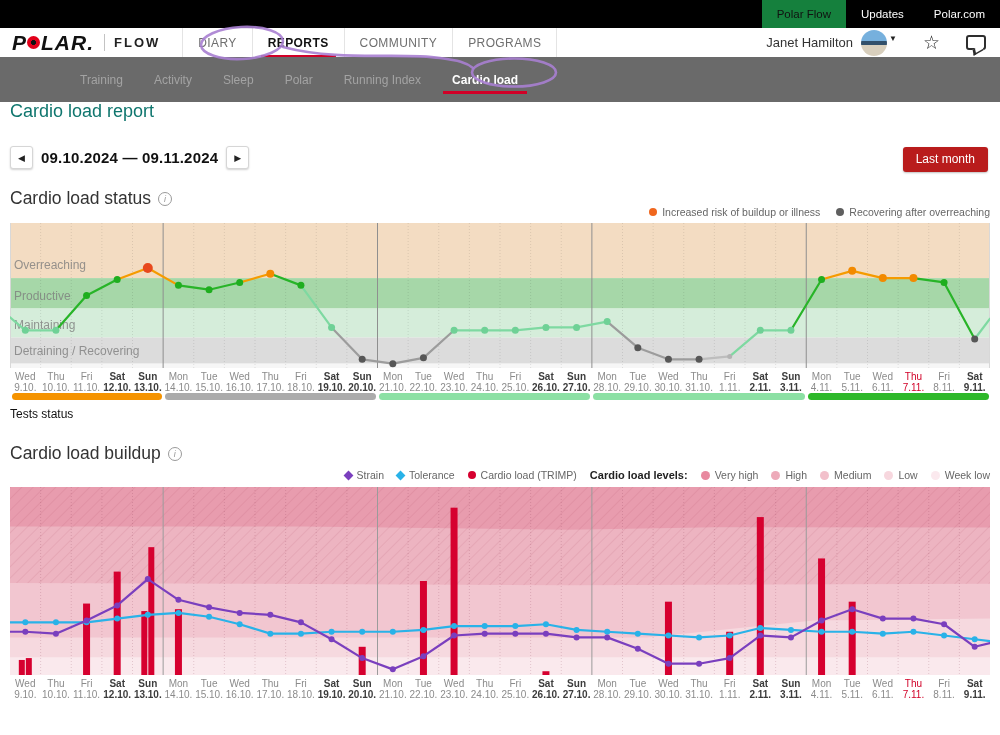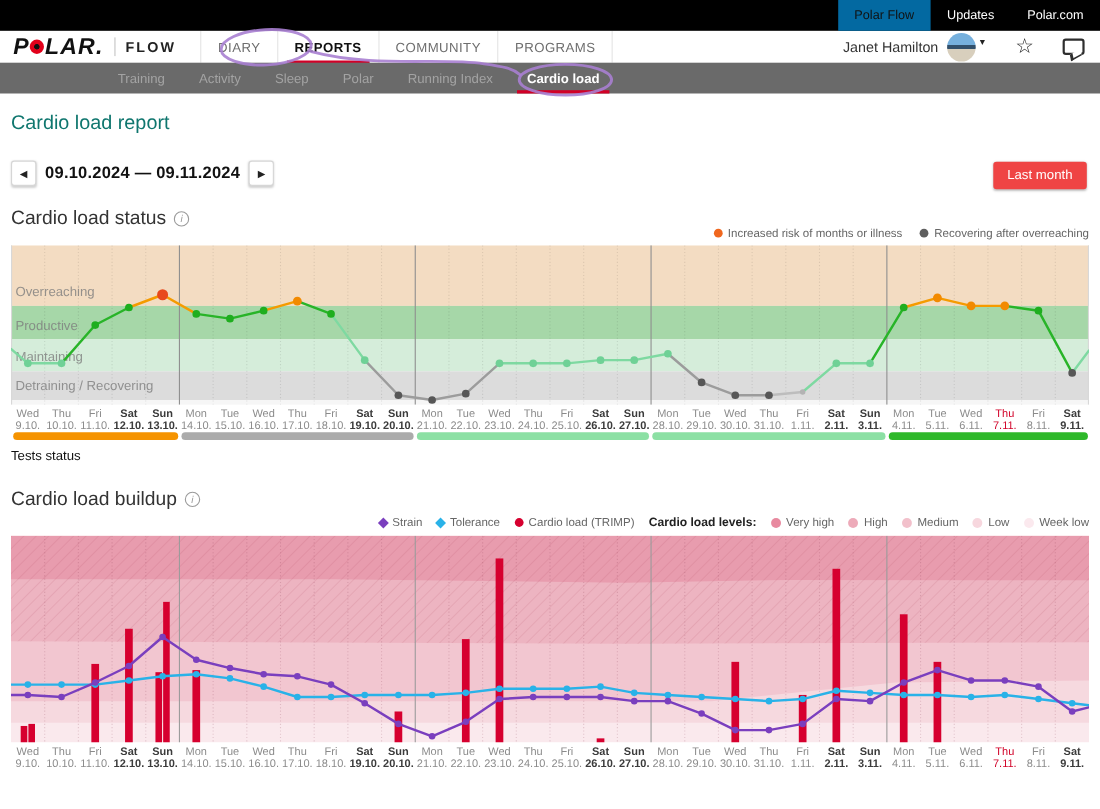--- a/index.html
+++ b/index.html
@@ -2,21 +2,21 @@
 <html><head>
 <meta charset="utf-8">
 <style>
   * { margin:0; padding:0; box-sizing:border-box; }
   html,body { width:1000px; height:735px; background:#fff; font-family:"Liberation Sans","DejaVu Sans",sans-serif; overflow:hidden; }
   .screen { position:relative; width:1000px; height:735px; background:#fff; }
 
   
   .topbar { position:absolute; left:0; top:0; width:1000px; height:28px; background:#000; display:flex; justify-content:flex-end; z-index:10;}
   .tb-tab { height:28px; line-height:28px; padding:0 15px; font-size:11.5px; color:#fff; cursor:pointer; }
-  .tb-tab.active { background:#0369a1; color:#111; }
+  .tb-tab.active { background:#15803d; color:#111; }
 
   
   .navbar { position:absolute; left:0; top:28px; width:1000px; height:29px; background:#fff; display:flex; align-items:center; z-index:5;}
   .logo { margin-left:12px; font-size:21px; font-weight:bold; font-style:italic; letter-spacing:1px; color:#111; display:flex; align-items:center; cursor:pointer;}
   .logo-o { display:inline-block; width:13px; height:13px; border-radius:50%; margin:0 1px 0 0; background:radial-gradient(circle,#111 0 24%, #e2001a 30% 100%);}
   .logo-divider { width:1px; height:17px; background:#c3c3c3; margin:0 9px 0 10px;}
   .logo-flow { font-size:13px; font-weight:bold; letter-spacing:2px; color:#222;}
   .nav-items { display:flex; margin-left:22px; height:14px; align-items:center;}
   .nav-item { position:relative; padding:0 15px; height:29px; display:flex; align-items:center; font-size:12px; letter-spacing:.4px; color:#6e6e6e; cursor:pointer; border-right:1px solid #e4e4e4;}
   .nav-item:first-child { border-left:1px solid #e4e4e4;}
@@ -24,36 +24,36 @@
   .nav-underline { position:absolute; left:8px; right:8px; bottom:-1px; height:3px; background:#d10027;}
   .nav-right { margin-left:auto; display:flex; align-items:center; margin-right:14px;}
   .user-name { font-size:13px; color:#333; margin-right:8px; cursor:pointer;}
   .avatar { width:26px; height:26px; border-radius:50%; display:inline-block; background:linear-gradient(#76b0dd 0 42%, #32506b 42% 56%, #d8cfbd 56% 100%); cursor:pointer;}
   .avatar-caret { font-size:8px; color:#222; margin:0 0 8px 2px;}
   .star { font-size:19px; color:#222; margin-left:26px; cursor:pointer;}
   .bubble { position:relative; width:20px; height:15px; border:2px solid #2e2e2e; border-radius:3px; margin-left:26px; cursor:pointer;}
   .bubble::after { content:""; position:absolute; right:2px; bottom:-6px; width:6px; height:6px; background:#fff; border-right:2px solid #2e2e2e; border-bottom:2px solid #2e2e2e; transform:skewX(-35deg) rotate(48deg); }
 
   
-  .subnav { position:absolute; left:0; top:57px; width:1000px; height:28px; background:#6a6a6a; display:flex; align-items:center; padding-left:96px; z-index:5;}
+  .subnav { position:absolute; left:0; top:57px; width:1000px; height:45px; background:#6a6a6a; display:flex; align-items:center; padding-left:69px; z-index:5;}
   .sub-item { position:relative; height:28px; line-height:28px; padding:0 11px; margin-right:9px; font-size:12px; color:#a3a3a3; cursor:pointer;}
   .sub-item.active { color:#fff; font-weight:bold;}
   .sub-underline { position:absolute; left:2px; right:2px; bottom:0; height:3px; background:#d10027;}
 
   
   .annotation { position:absolute; left:0; top:0; width:620px; height:110px; z-index:40; pointer-events:none;}
 
   
   .page-title { position:absolute; left:10px; top:101px; font-size:18px; font-weight:400; color:#0f766e;}
   .date-nav { position:absolute; left:10px; top:146px; display:flex; align-items:center; gap:8px;}
   .arrow-btn { width:23px; height:23px; background:#fff; border:1px solid #d6d6d6; border-radius:3px; box-shadow:0 1px 2px rgba(0,0,0,.18); font-size:9px; color:#222; cursor:pointer; display:flex; align-items:center; justify-content:center;}
   .date-range { font-size:15px; font-weight:bold; color:#111; letter-spacing:.2px;}
   .range-row { position:absolute; right:10px; top:147px; display:flex; align-items:stretch; height:25px;}
   .range-btn { padding:0 13px; line-height:25px; font-size:12px; border-radius:3px; cursor:pointer; }
-  .range-btn.active { background:#ef4444; color:#fff; box-shadow:0 1px 2px rgba(0,0,0,.25); margin-right:2px;}
+  .range-btn.active { background:#b91c1c; color:#fff; box-shadow:0 1px 2px rgba(0,0,0,.25); margin-right:2px;}
   .range-group { display:flex; background:#fff; border-radius:3px; box-shadow:0 1px 2px rgba(0,0,0,.22);}
   .range-group .range-btn { color:#1d1d1d; }
   .range-group .range-btn + .range-btn { border-left:1px solid #dcdcdc; }
 
   .section-head { position:absolute; left:10px; display:flex; align-items:center; gap:7px;}
   .section-head h2 { font-size:17.5px; font-weight:400; color:#333;}
   .info-icon { width:14px; height:14px; border:1.4px solid #9a9a9a; border-radius:50%; color:#9a9a9a; font-size:9px; font-style:italic; display:flex; align-items:center; justify-content:center; cursor:pointer;}
 
   .legend { position:absolute; right:10px; display:flex; align-items:center; gap:16px; font-size:10.5px; color:#666;}
   .legend .item { display:flex; align-items:center; gap:5px;}
@@ -142,21 +142,21 @@
       <div class="range-btn active">Last month</div>
     </div>
 
   <div class="section-head" style="top:188px">
     <h2>Cardio load status</h2>
     <span class="info-icon">i</span>
   </div>
   <div class="legend" style="top:206px" id="legend1">
       <div class="item">
         <span class="dot" style="background: rgb(240, 103, 30);"></span>
-        <span>Increased risk of months or illness</span>
+        <span>Increased risk of buildup or illness</span>
       </div>
       <div class="item">
         <span class="dot" style="background: rgb(95, 95, 95);"></span>
         <span>Recovering after overreaching</span>
       </div>
     </div>
 
   <svg class="chart" id="chart1" style="top:223px" width="980" height="145" viewBox="0 0 980 145">
       <rect x="0" y="0" width="980" height="55.1" fill="#f3dcc2"></rect>
       <rect x="0" y="55.1" width="980" height="30.45000000000001" fill="#a6d7a8"></rect>

